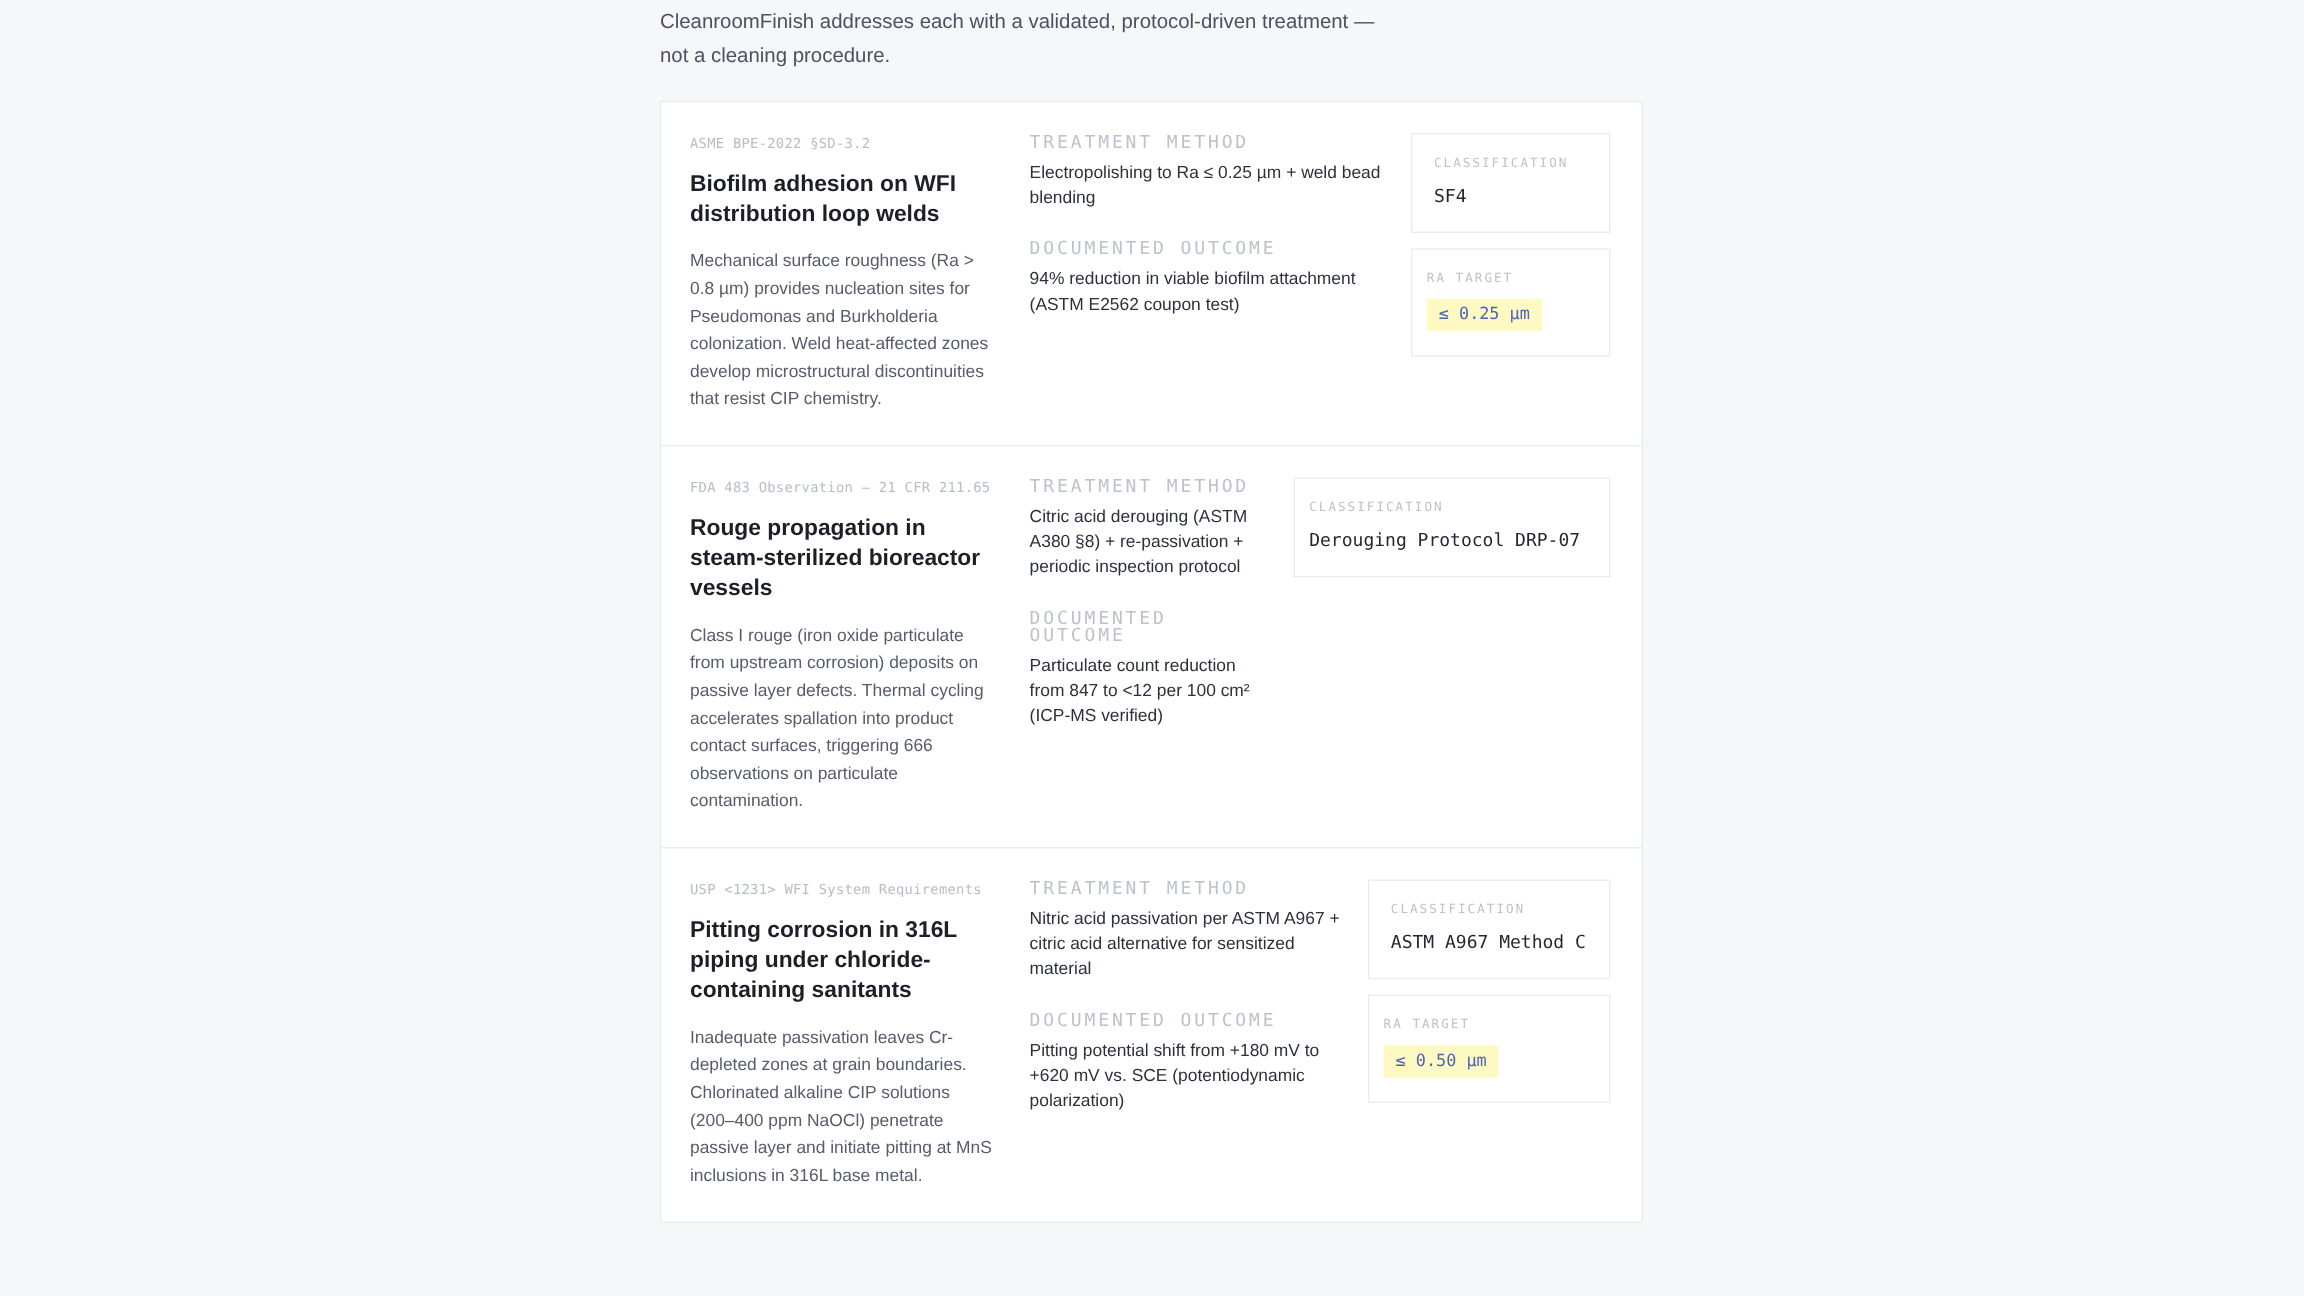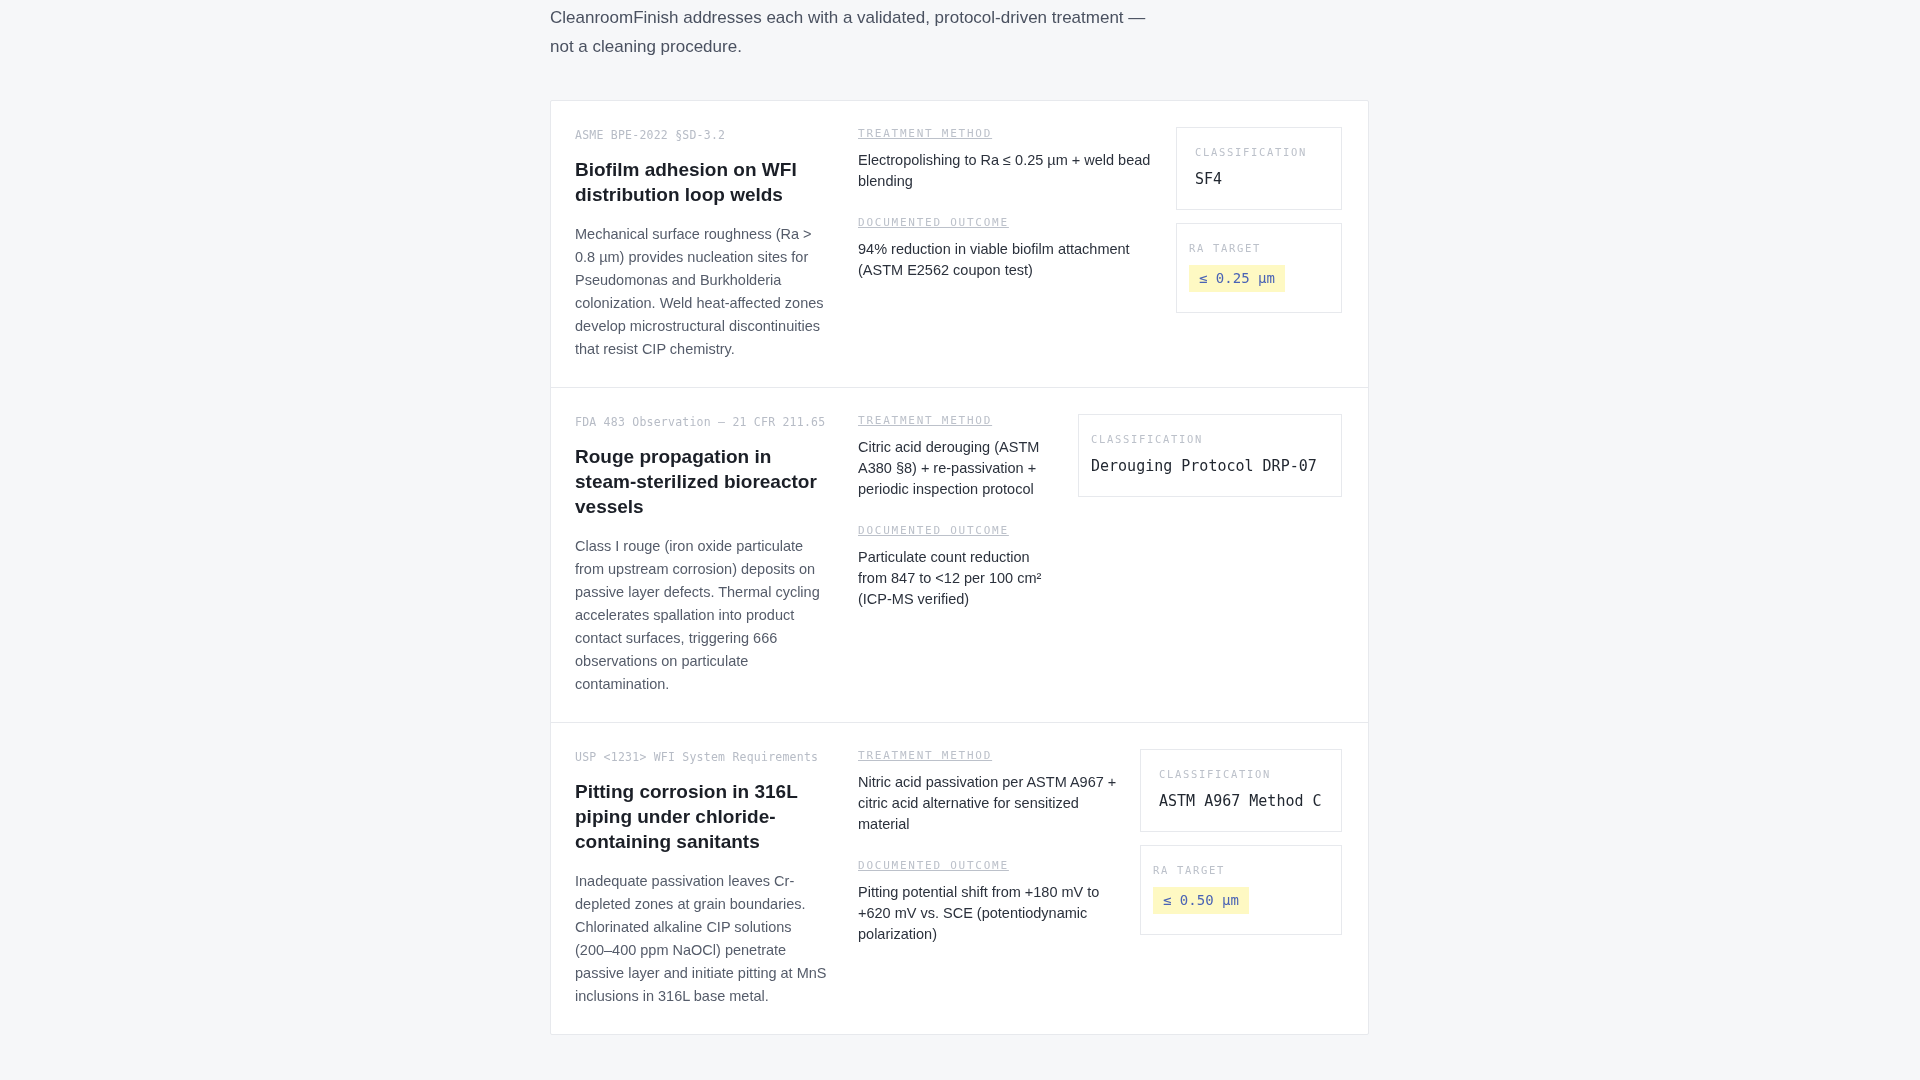--- a/index.html
+++ b/index.html
@@ -30,21 +30,21 @@
     width: 600px;
     font-size: 17px;
     line-height: 29px;
     color: #4a5160;
   }
 
   
   .panel {
     position: absolute;
     left: 550px;
-    top: 100px;
+    top: 84px;
     width: 819px;
     background: #ffffff;
     border: 1px solid #e7e9ed;
     border-radius: 2px;
   }
 
   .case-row {
     display: flex;
     align-items: flex-start;
     padding: 26px 26px 26px 24px;
@@ -76,27 +76,26 @@
 
   .case-body {
     font-size: 14.5px;
     line-height: 23px;
     color: #555c6a;
     margin: 0;
   }
 
   .field-label {
     font-family: "DejaVu Sans Mono", "Liberation Mono", monospace;
-    font-size: 11px;
+    font-size: 15px;
     line-height: 14px;
     letter-spacing: 0.16em;
     color: #bcc1ca;
     text-transform: uppercase;
     margin: 0 0 9px 0;
-    text-decoration: underline;
   }
   .field-label.spaced { margin-top: 24px; }
 
   .field-value {
     font-size: 14.5px;
     line-height: 21px;
     color: #2b313c;
     margin: 0;
   }
 

